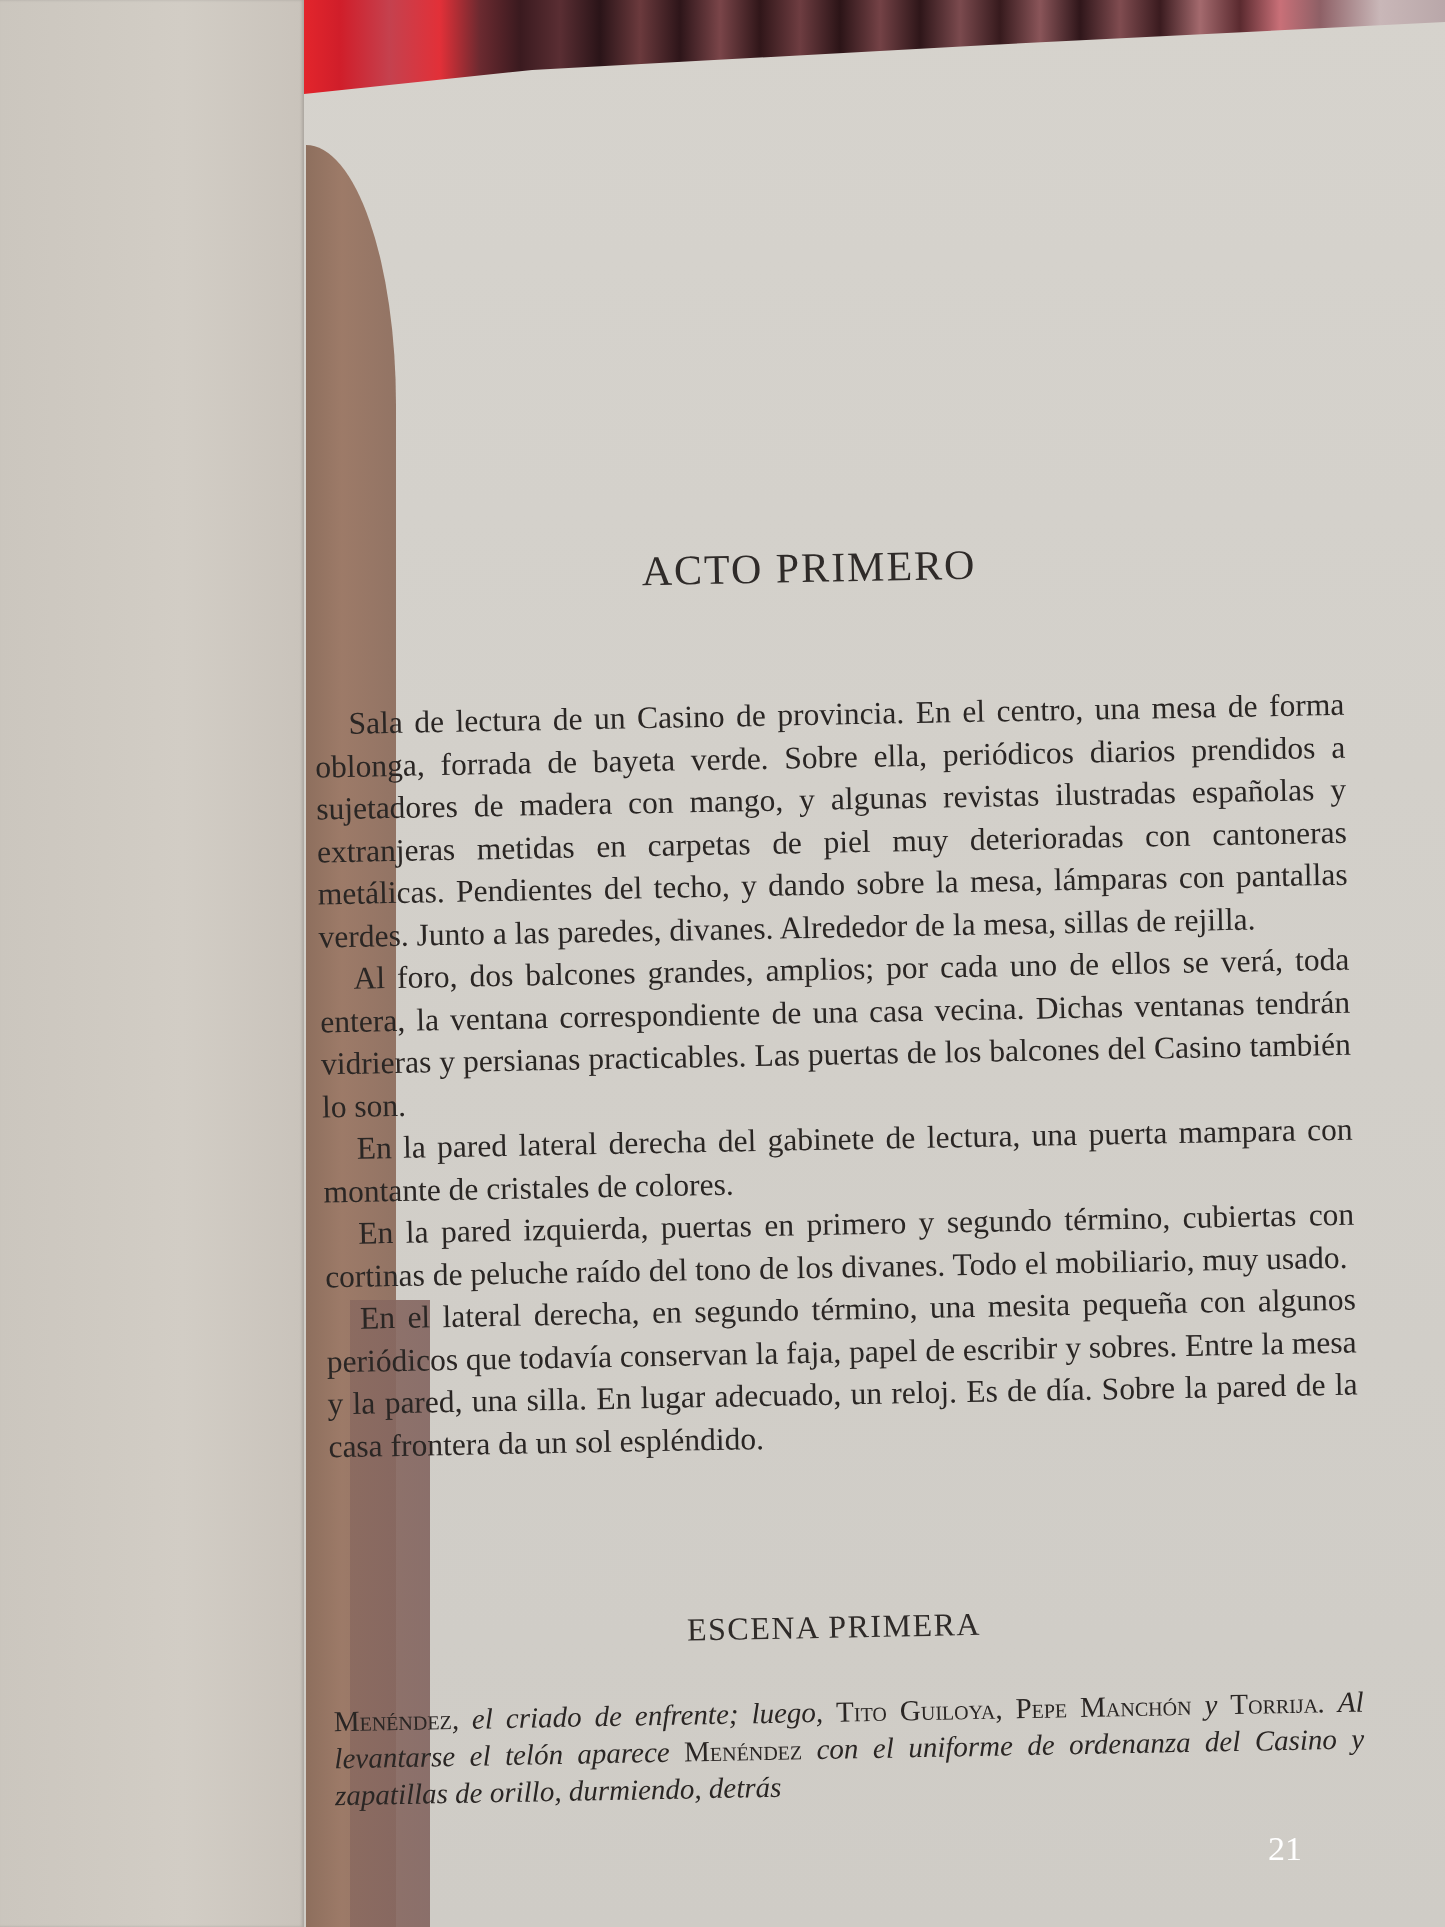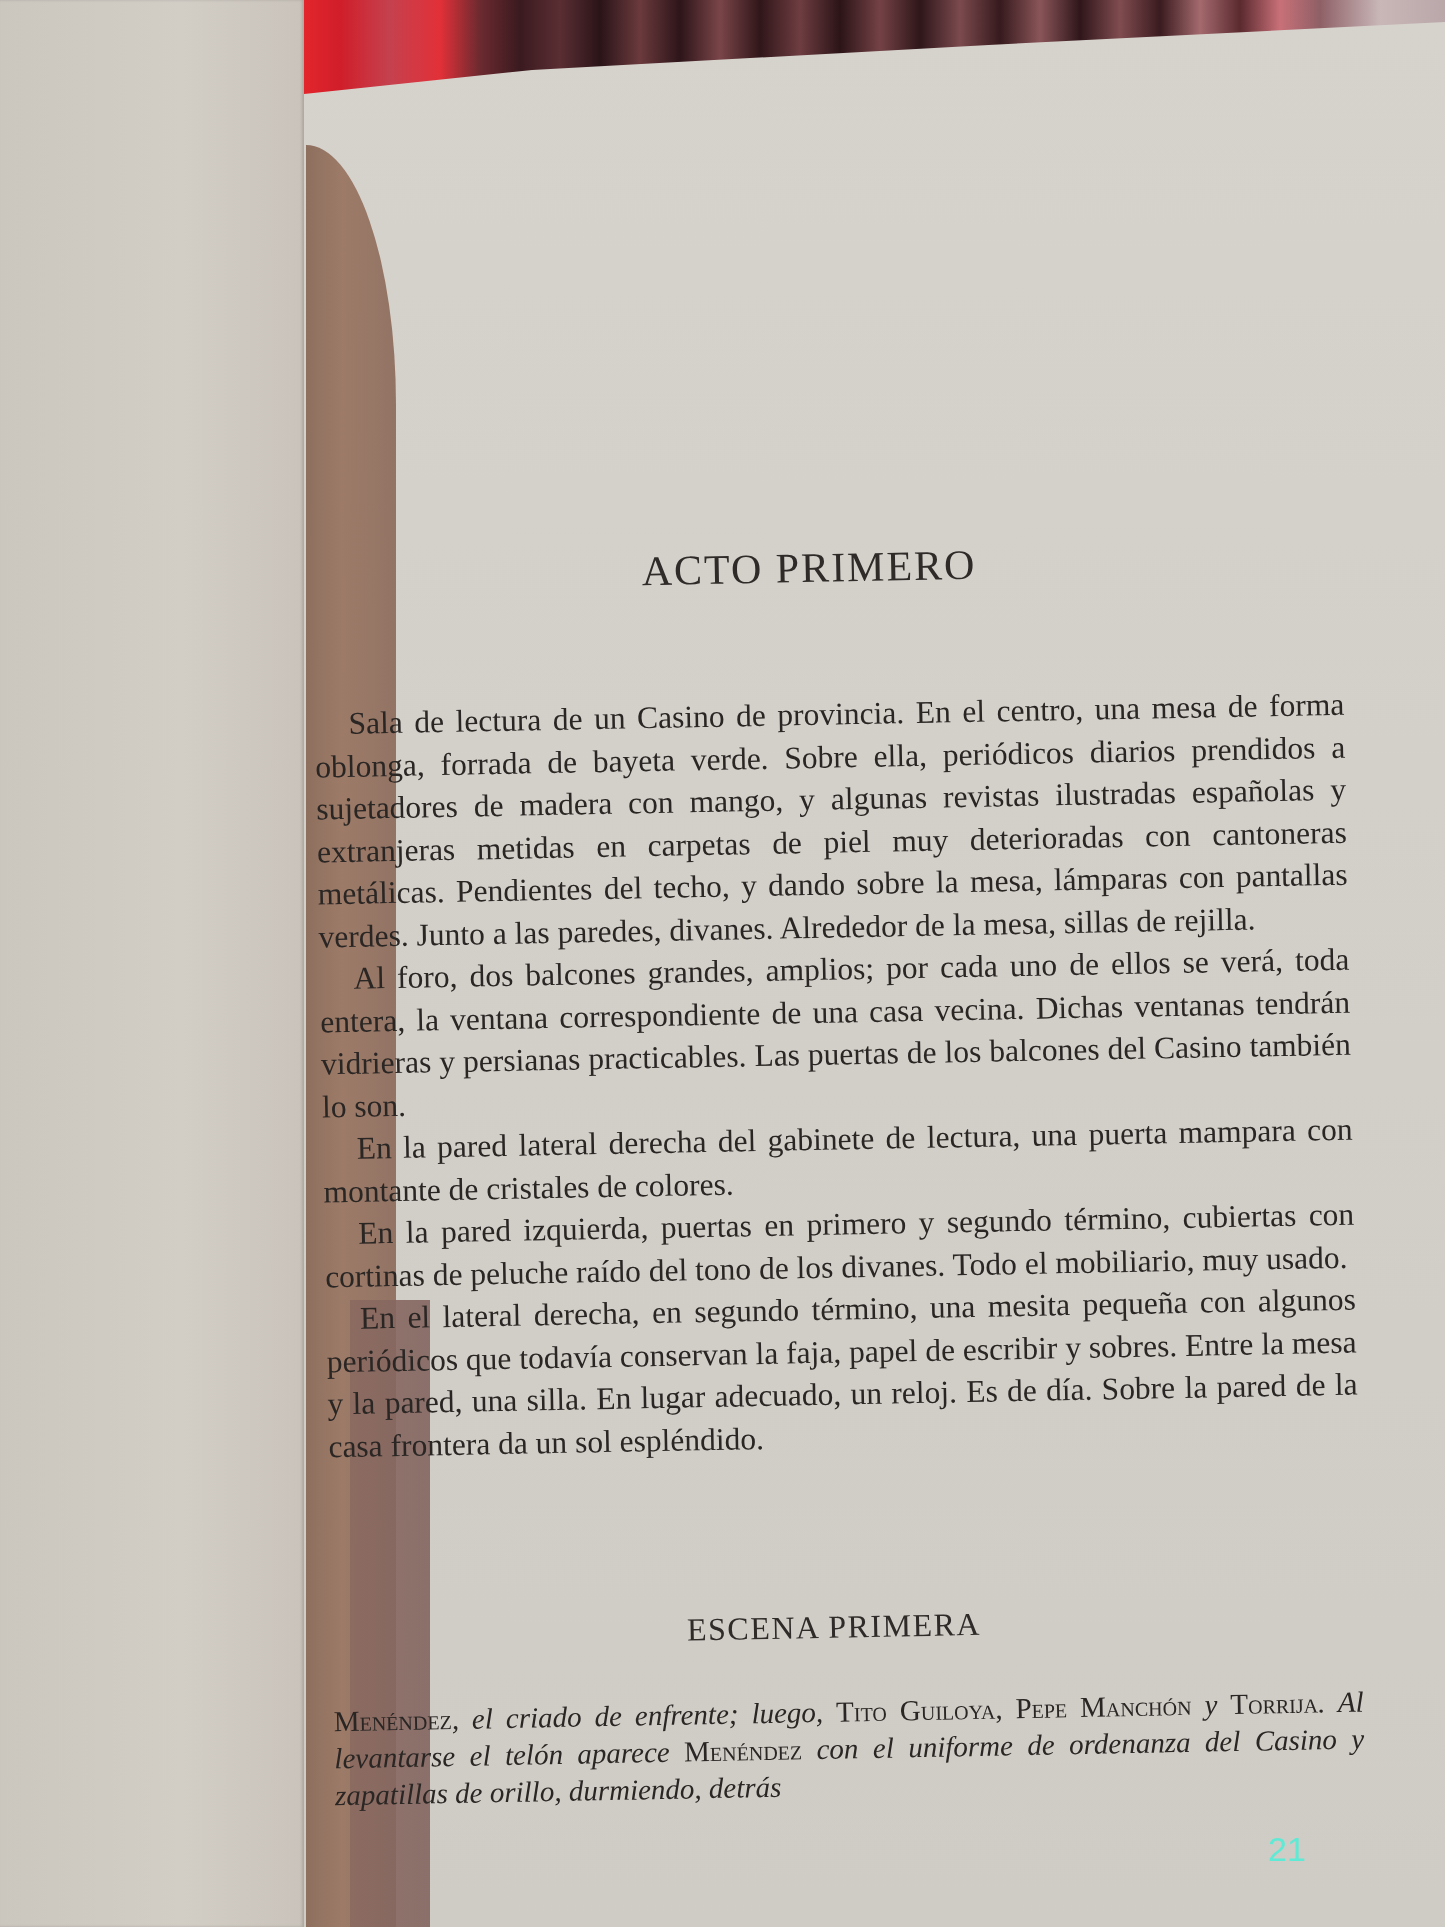--- a/index.html
+++ b/index.html
@@ -60,22 +60,22 @@
       font-size: 32px; letter-spacing: 1.5px; color: #2f2b29;
     }
     .characters {
       position: absolute; left: 0; top: 1690px; width: 1030px;
       font-size: 29px; line-height: 37px; text-align: justify;
     }
     .sc { font-variant: small-caps; font-style: normal; }
     .it { font-style: italic; }
     .page-number {
       position: absolute; left: 1268px; top: 1830px;
-      font-size: 34px; color: #5eead4;
-      font-family: Liberation Sans, sans-serif;
+      font-size: 34px; color: #ffffff;
+      font-family: Liberation Serif, serif;
     }
   </style>
 </head>
 <body>
 
 <div class="bg-stripes"></div>
 <div class="left-page"></div>
 <div class="right-page"></div>
 <div class="gutter-shadow"></div>
 <div class="gutter-shadow-lower"></div>

